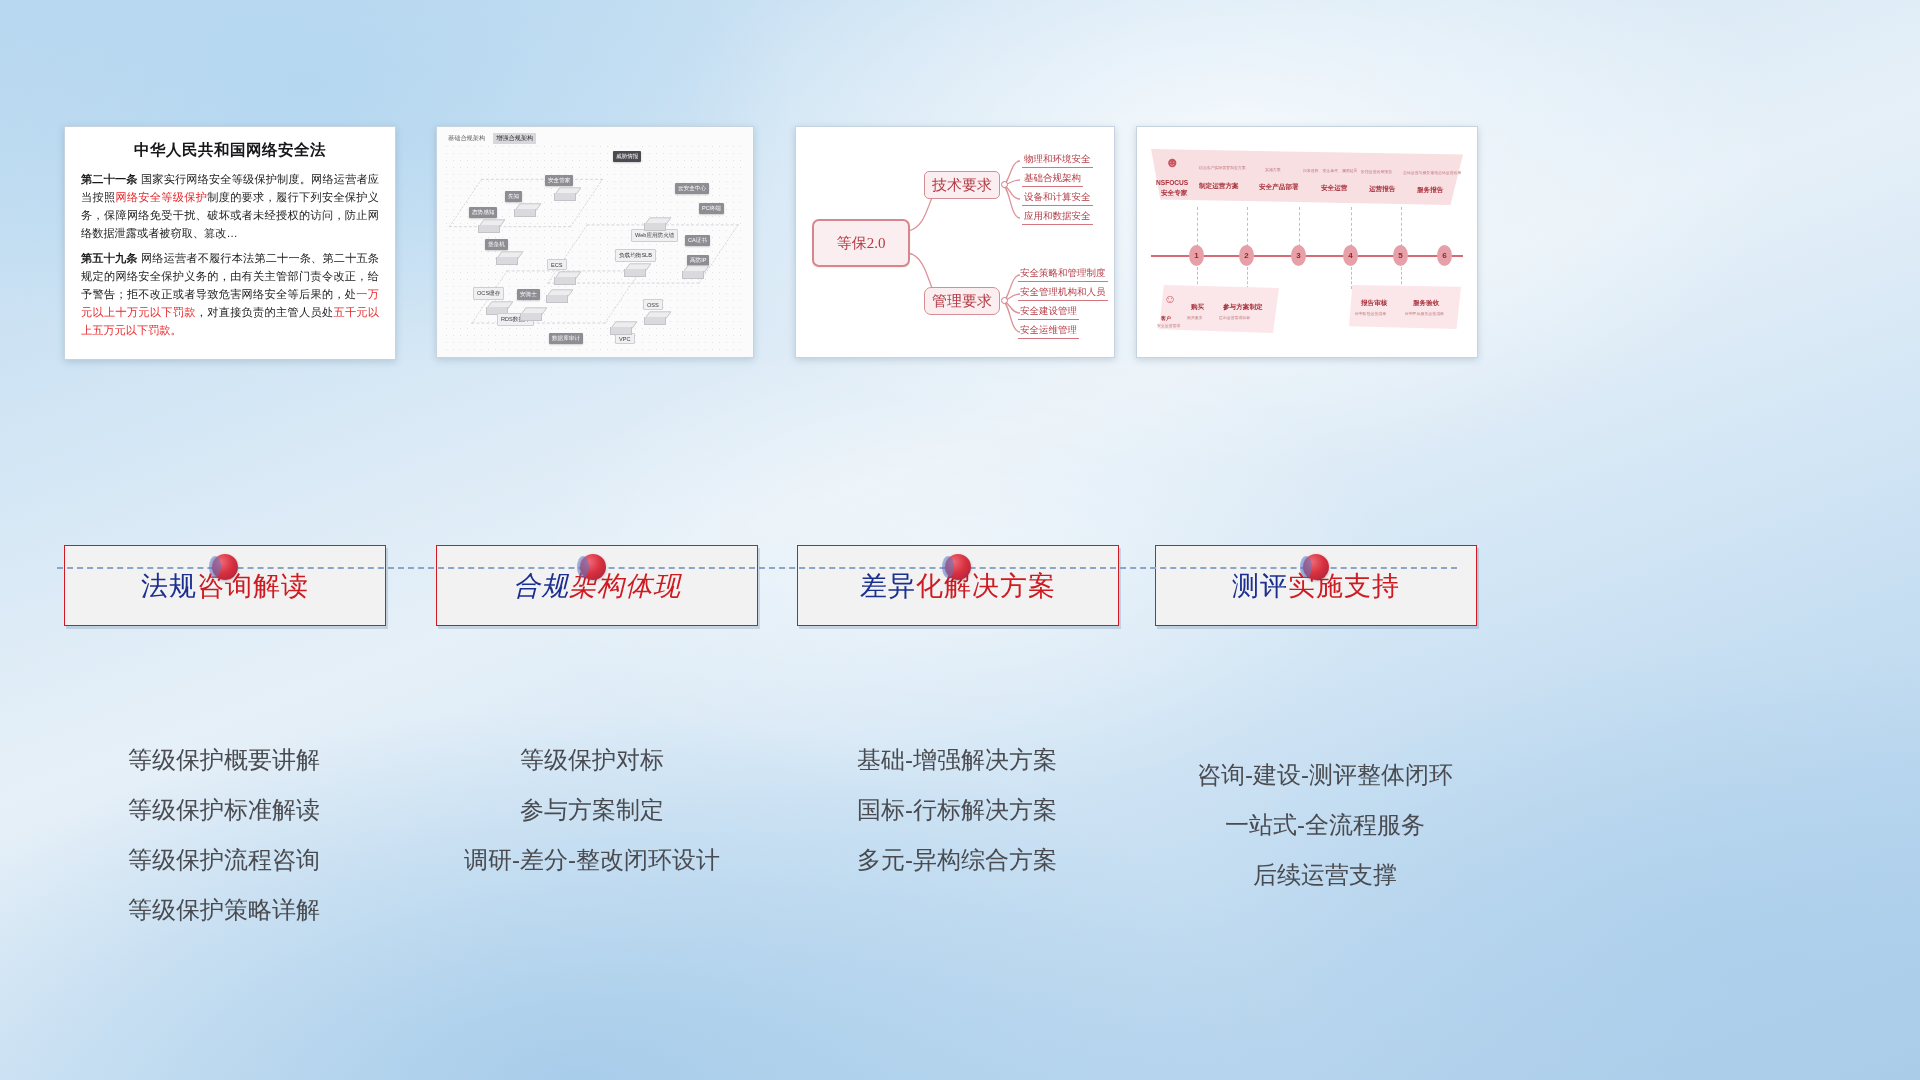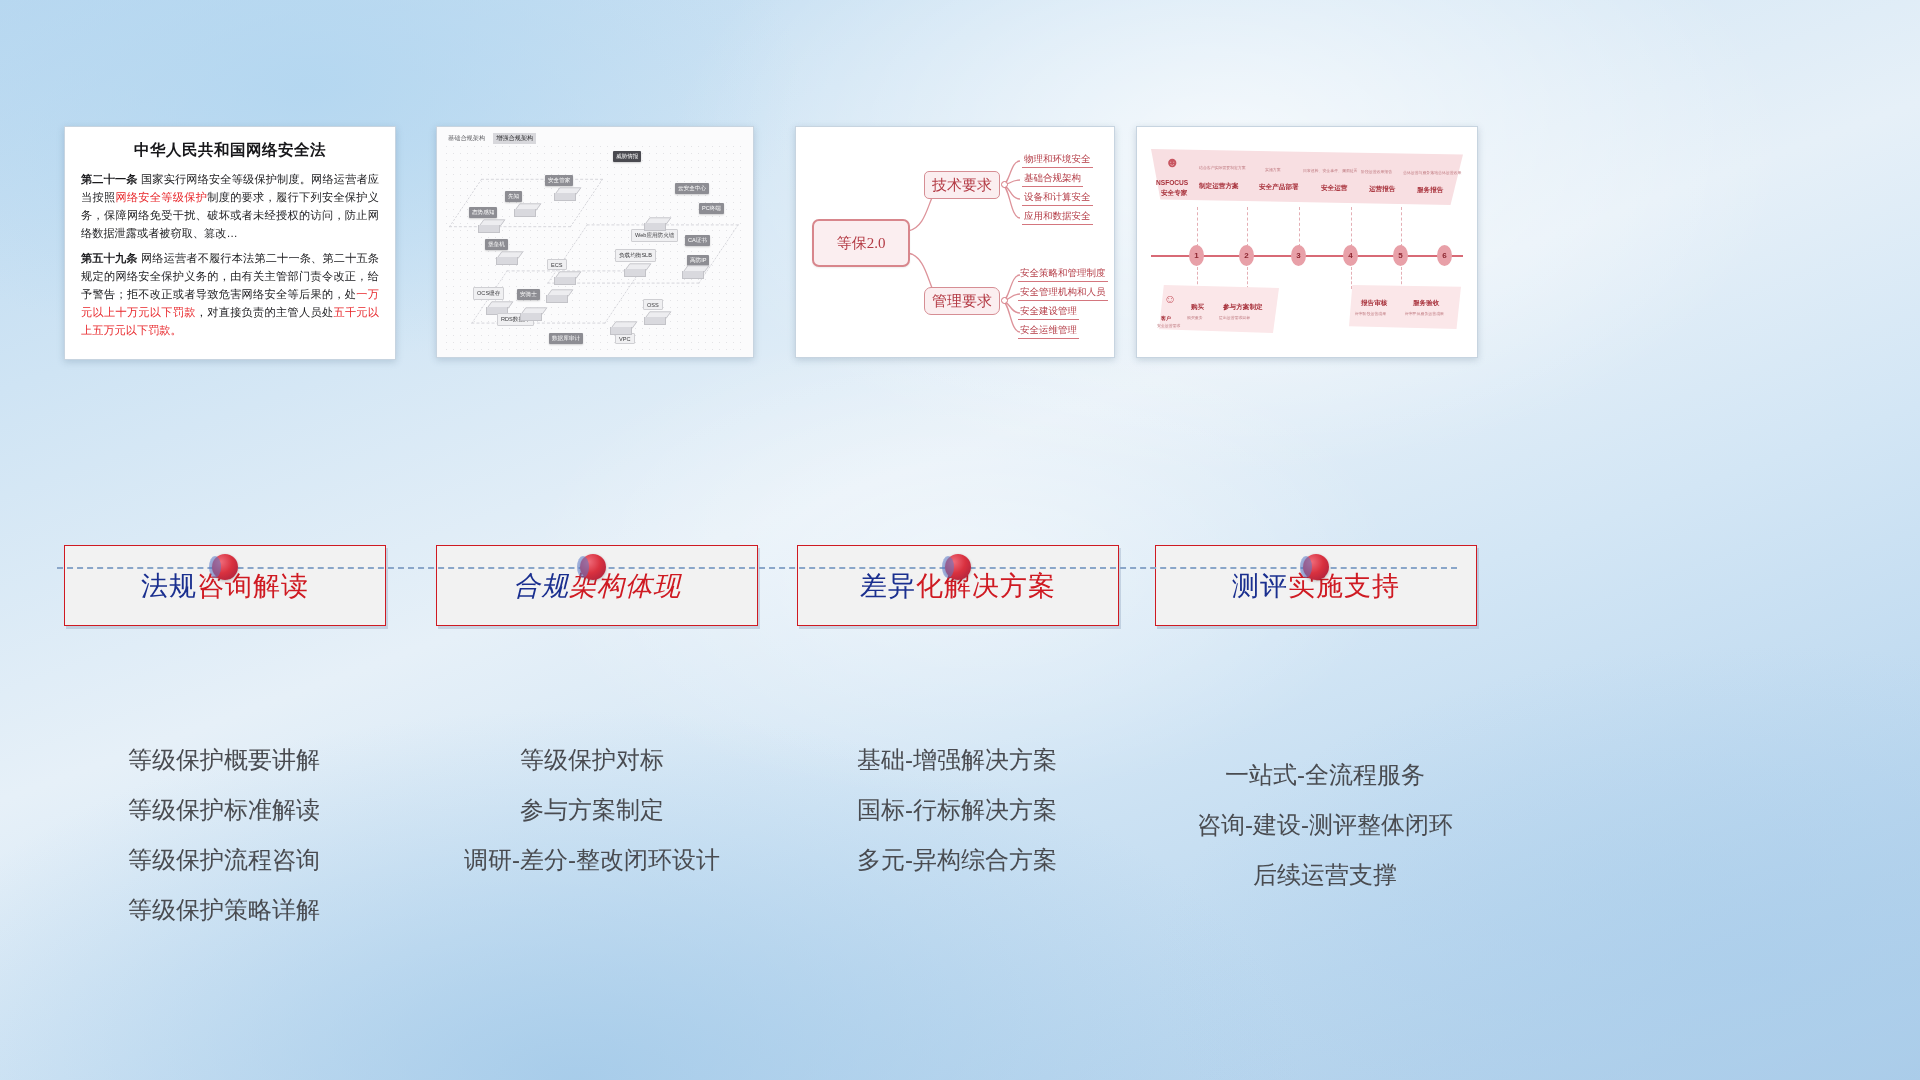--- a/index.html
+++ b/index.html
@@ -382,19 +382,19 @@
       <div>等级保护对标</div>
       <div>参与方案制定</div>
       <div>调研-差分-整改闭环设计</div>
     </div>
     <div class="col l3">
       <div>基础-增强解决方案</div>
       <div>国标-行标解决方案</div>
       <div>多元-异构综合方案</div>
     </div>
     <div class="col l4" style="top:15px;">
+      <div>咨询-建设-测评整体闭环</div>
       <div>一站式-全流程服务</div>
-      <div>咨询-建设-测评整体闭环</div>
       <div>后续运营支撑</div>
     </div>
   </div>
 
 </div>
 
 </body></html>

